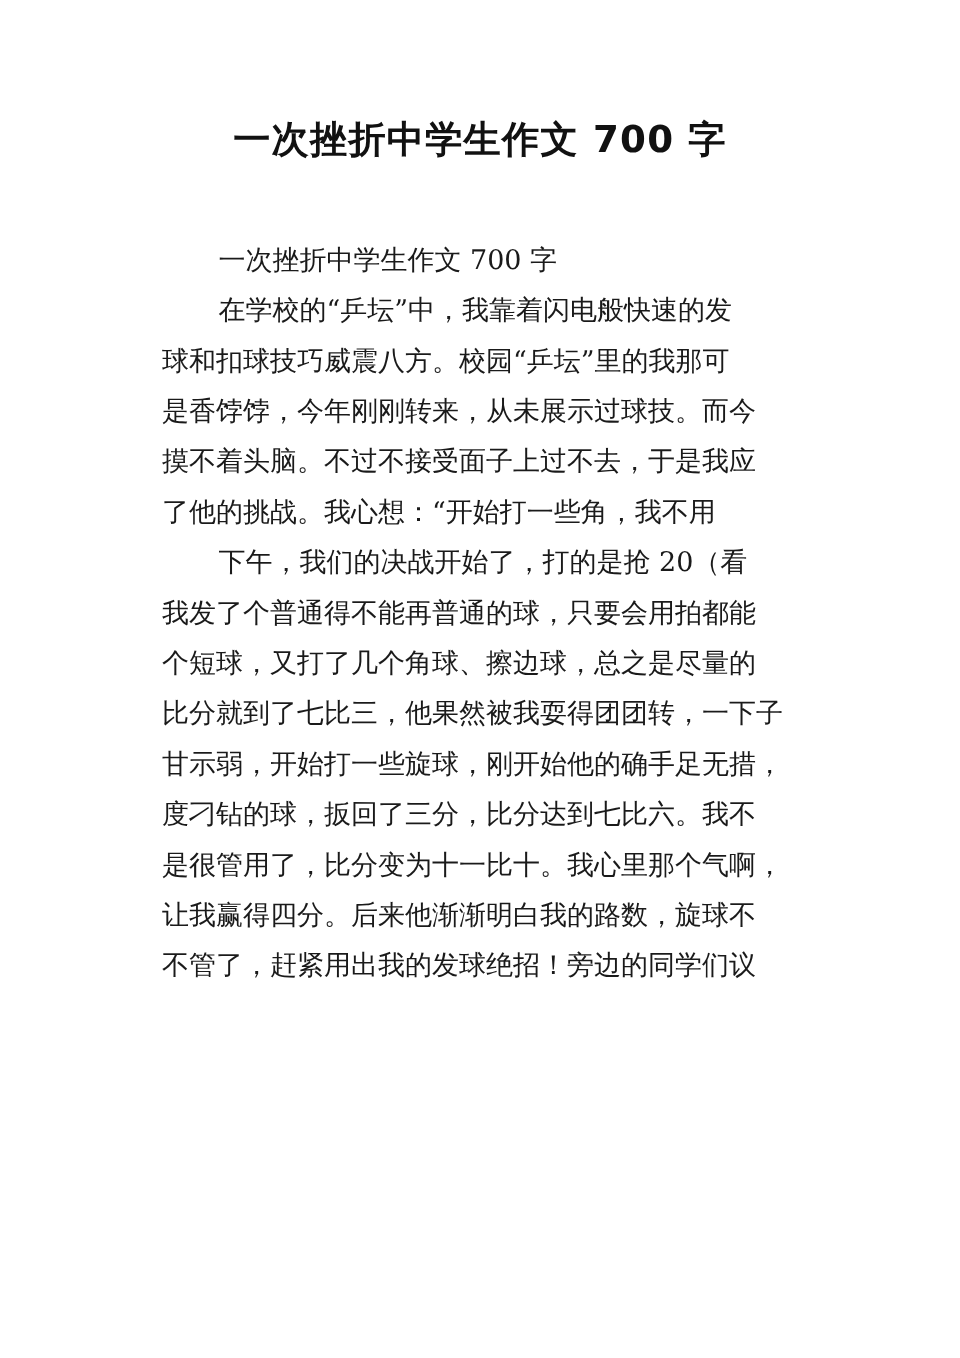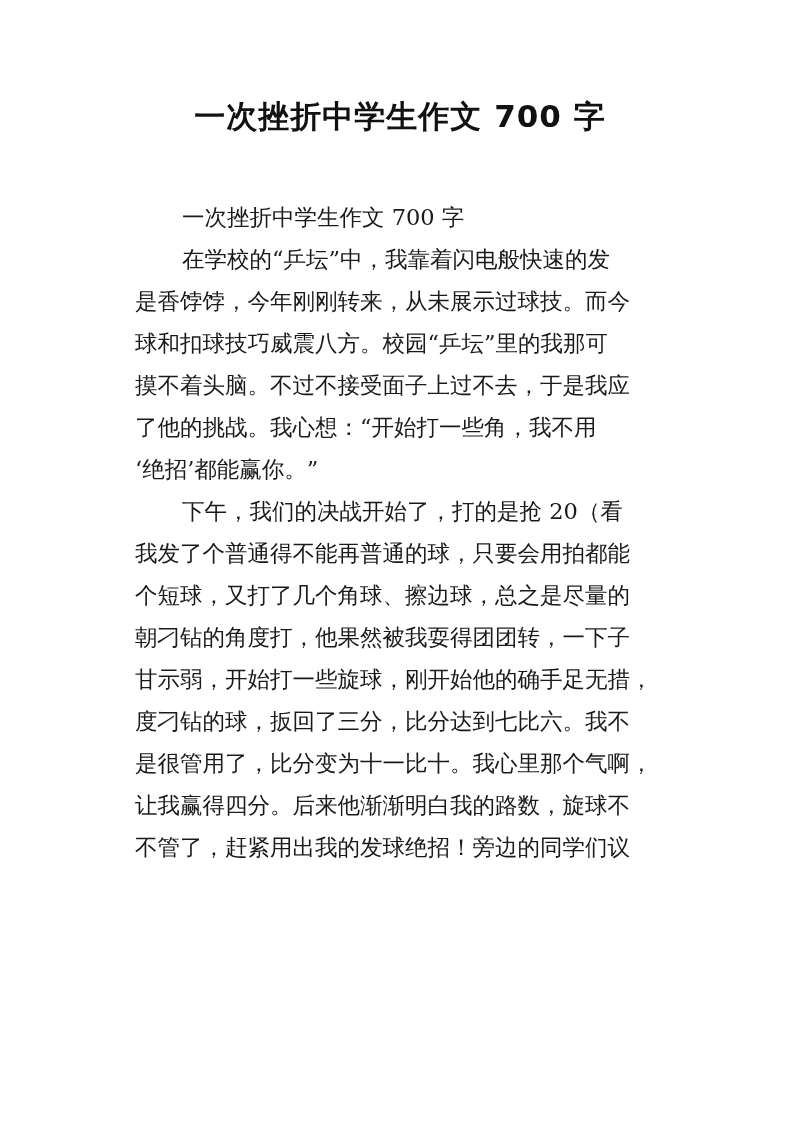--- a/index.html
+++ b/index.html
@@ -20,27 +20,26 @@
   .indent { padding-left: 47px; }
 </style>
 </head>
 <body>
 
 <div class="title">一次挫折中学生作文 700 字</div>
 
 <div class="body-text">
   <div class="line indent">一次挫折中学生作文 700 字</div>
   <div class="line indent">在学校的“乒坛”中，我靠着闪电般快速的发</div>
+  <div class="line">球和扣球技巧威震八方。校园“乒坛”里的我那可</div>
   <div class="line">是香饽饽，今年刚刚转来，从未展示过球技。而今</div>
-  <div class="line">球和扣球技巧威震八方。校园“乒坛”里的我那可</div>
   <div class="line">摸不着头脑。不过不接受面子上过不去，于是我应</div>
   <div class="line">了他的挑战。我心想：“开始打一些角，我不用</div>
-  <div class="line">‘绝招’都能赢你。”</div>
   <div class="line indent">下午，我们的决战开始了，打的是抢 20（看</div>
   <div class="line">我发了个普通得不能再普通的球，只要会用拍都能</div>
   <div class="line">个短球，又打了几个角球、擦边球，总之是尽量的</div>
-  <div class="line">朝刁钻的角度打，他果然被我耍得团团转，一下子</div>
+  <div class="line">比分就到了七比三，他果然被我耍得团团转，一下子</div>
   <div class="line">甘示弱，开始打一些旋球，刚开始他的确手足无措，</div>
   <div class="line">度刁钻的球，扳回了三分，比分达到七比六。我不</div>
   <div class="line">是很管用了，比分变为十一比十。我心里那个气啊，</div>
   <div class="line">让我赢得四分。后来他渐渐明白我的路数，旋球不</div>
   <div class="line">不管了，赶紧用出我的发球绝招！旁边的同学们议</div>
 </div>
 
 </body></html>

